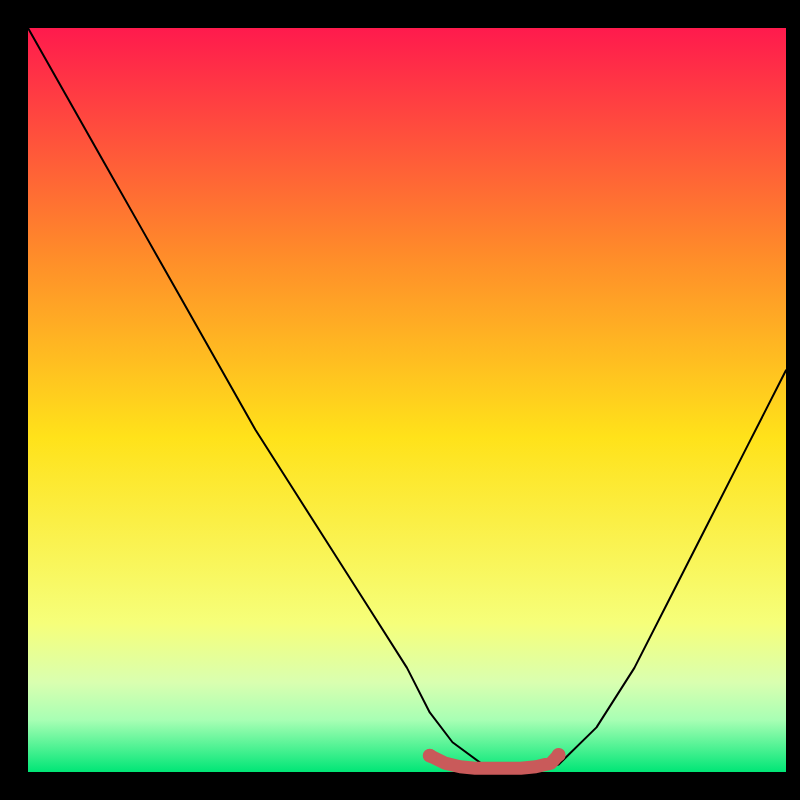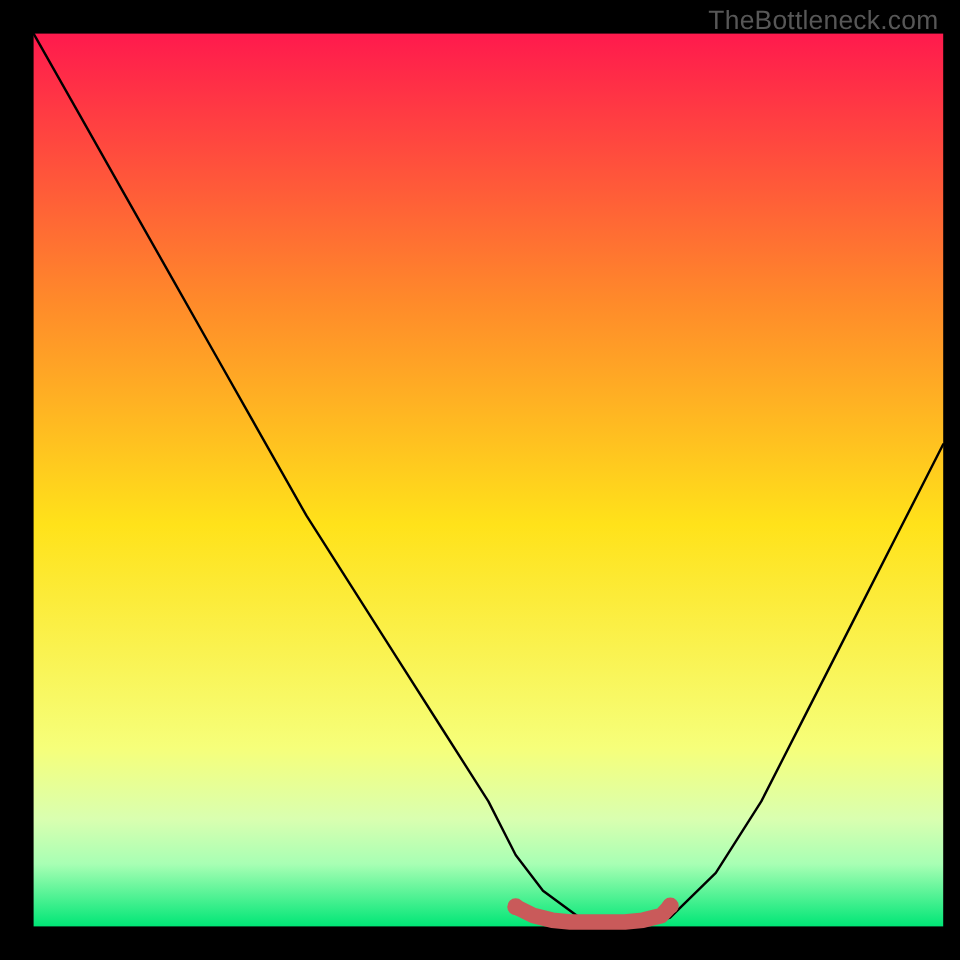--- a/index.html
+++ b/index.html
@@ -27,21 +27,20 @@
     user-select: none;
   }
   svg {
     display: block;
   }
 </style>
 </head>
 <body>
 
 <div class="container">
-  <div class="watermark">TheBottleneck.com</div>
   <svg id="chart-svg" width="800" height="800" viewBox="0 0 800 800">
       <defs>
         <linearGradient id="bg-grad" x1="0" y1="0" x2="0" y2="1">
           <stop offset="0%" stop-color="#ff1a4d"></stop>
           <stop offset="30%" stop-color="#ff8a2a"></stop>
           <stop offset="55.00000000000001%" stop-color="#ffe21a"></stop>
           <stop offset="80%" stop-color="#f6ff7a"></stop>
           <stop offset="88%" stop-color="#d9ffb0"></stop>
           <stop offset="93%" stop-color="#a8ffb4"></stop>
           <stop offset="100%" stop-color="#00e676"></stop>

